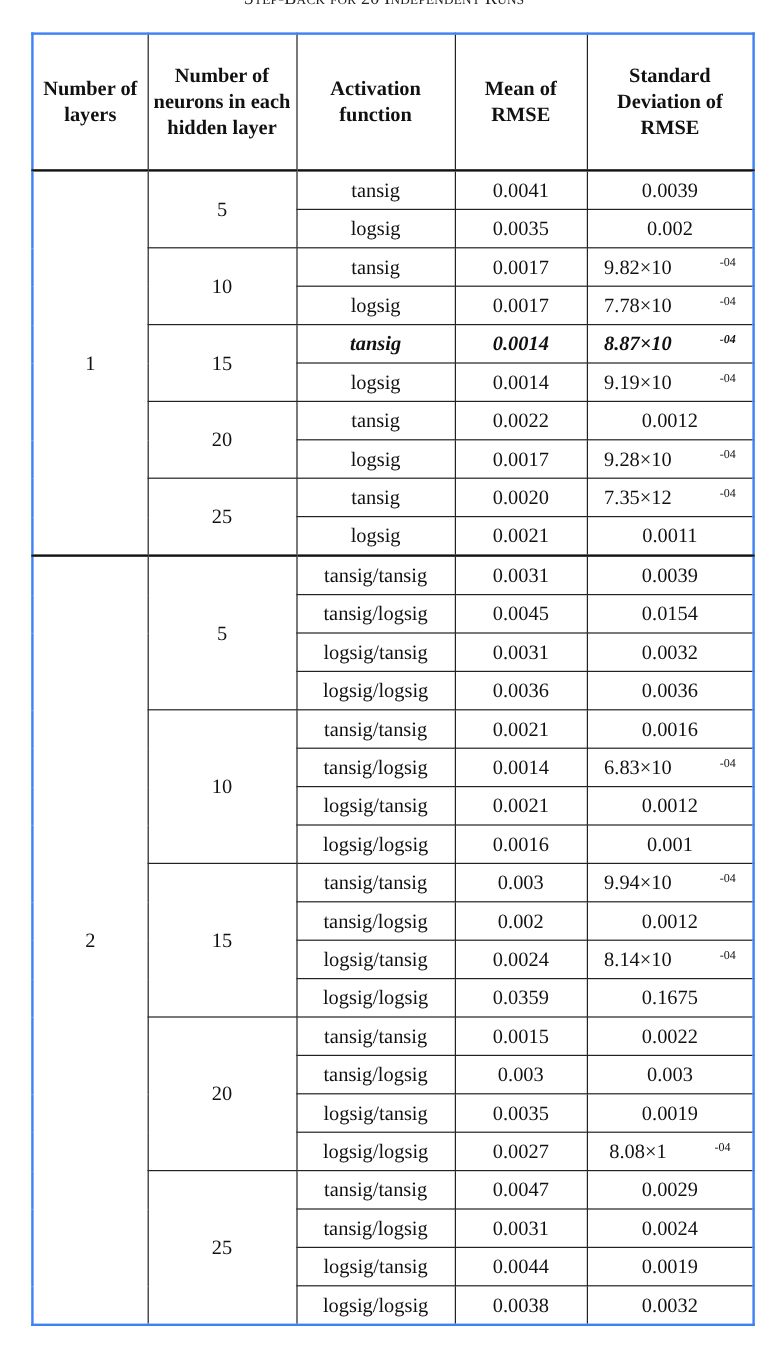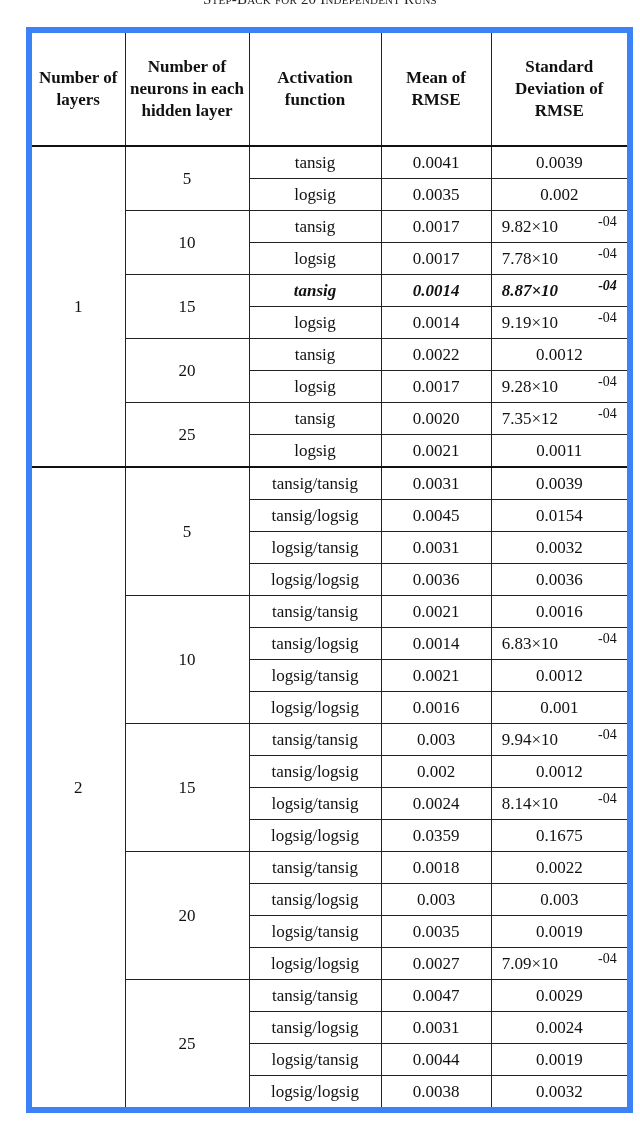--- a/index.html
+++ b/index.html
@@ -7,26 +7,26 @@
          font-family: "Liberation Serif", "DejaVu Serif", serif; color: #111; }
   .caption { position: absolute; top: -9px; left: 0; width: 640px; text-align: center;
              font-size: 15px; font-variant: small-caps; letter-spacing: 0.2px; color: #222; }
   table.results { position: absolute; left: 26px; top: 27px; width: 601px;
                   border-collapse: collapse; table-layout: fixed; }
   table.results th, table.results td { border: 1px solid #222; text-align: center;
                   vertical-align: middle; padding: 0; }
   table.results th { font-weight: bold; font-size: 17px; line-height: 22px; height: 112px; }
   table.results td { font-size: 17px; height: 31px; line-height: 20px; }
   table.results tr.group-start td { border-top: 2px solid #111; }
-  table.results { border: 6px solid #3b82f6; }
+  table.results { border: 2px solid #3b82f6; }
   col.c1 { width: 96px; } col.c2 { width: 124px; } col.c3 { width: 132px; }
   col.c4 { width: 110px; } col.c5 { width: 139px; }
   td.best { font-weight: bold; font-style: italic; }
   td.num { padding-top: 6px; }
-  sup { font-size: 14px; vertical-align: 6px; line-height: 0; margin-left: 40px; }
+  sup { font-size: 10px; vertical-align: 6px; line-height: 0; margin-left: 40px; }
 </style>
 </head>
 <body>
 
 <div class="caption">Step-Back for 20 Independent Runs</div>
 
 <table class="results">
   <colgroup>
     <col class="c1">
       <col class="c2">
@@ -160,37 +160,37 @@
         <td class="num"><span>8.14×10</span><sup>-04</sup></td>
       </tr>
       <tr>
         <td>logsig/logsig</td>
         <td class="num">0.0359</td>
         <td class="num">0.1675</td>
       </tr>
       <tr>
         <td rowspan="4">20</td>
         <td>tansig/tansig</td>
-        <td class="num">0.0018</td>
+        <td class="num">0.0015</td>
         <td class="num">0.0022</td>
       </tr>
       <tr>
         <td>tansig/logsig</td>
         <td class="num">0.003</td>
         <td class="num">0.003</td>
       </tr>
       <tr>
         <td>logsig/tansig</td>
         <td class="num">0.0035</td>
         <td class="num">0.0019</td>
       </tr>
       <tr>
         <td>logsig/logsig</td>
         <td class="num">0.0027</td>
-        <td class="num"><span>7.09×10</span><sup>-04</sup></td>
+        <td class="num"><span>8.08×1</span><sup>-04</sup></td>
       </tr>
       <tr>
         <td rowspan="4">25</td>
         <td>tansig/tansig</td>
         <td class="num">0.0047</td>
         <td class="num">0.0029</td>
       </tr>
       <tr>
         <td>tansig/logsig</td>
         <td class="num">0.0031</td>

